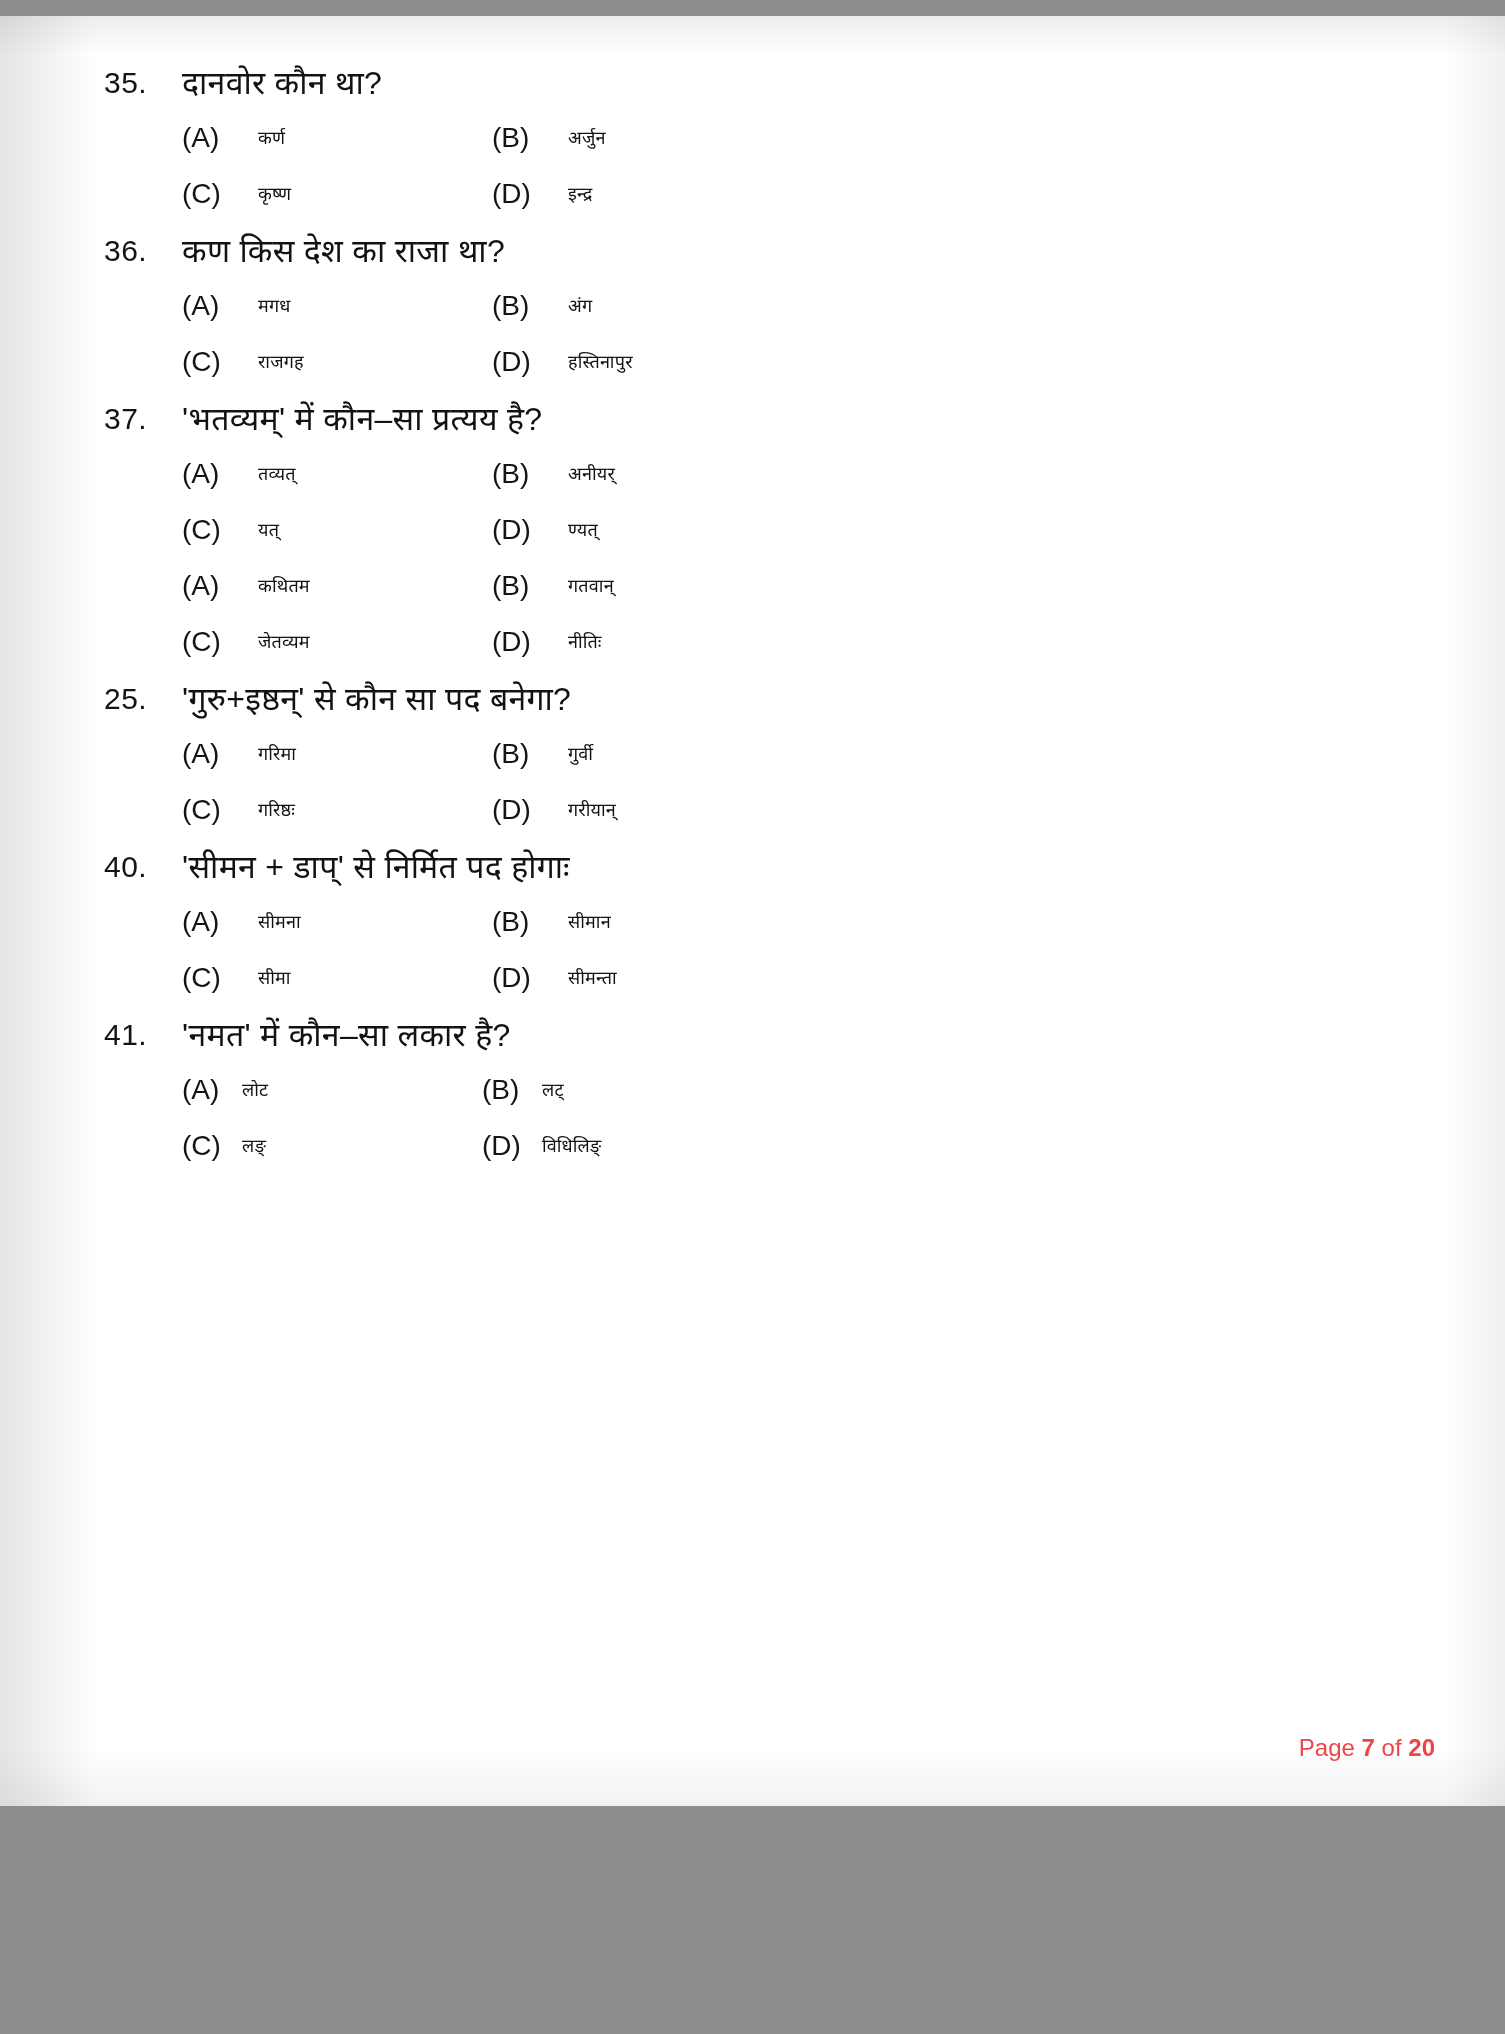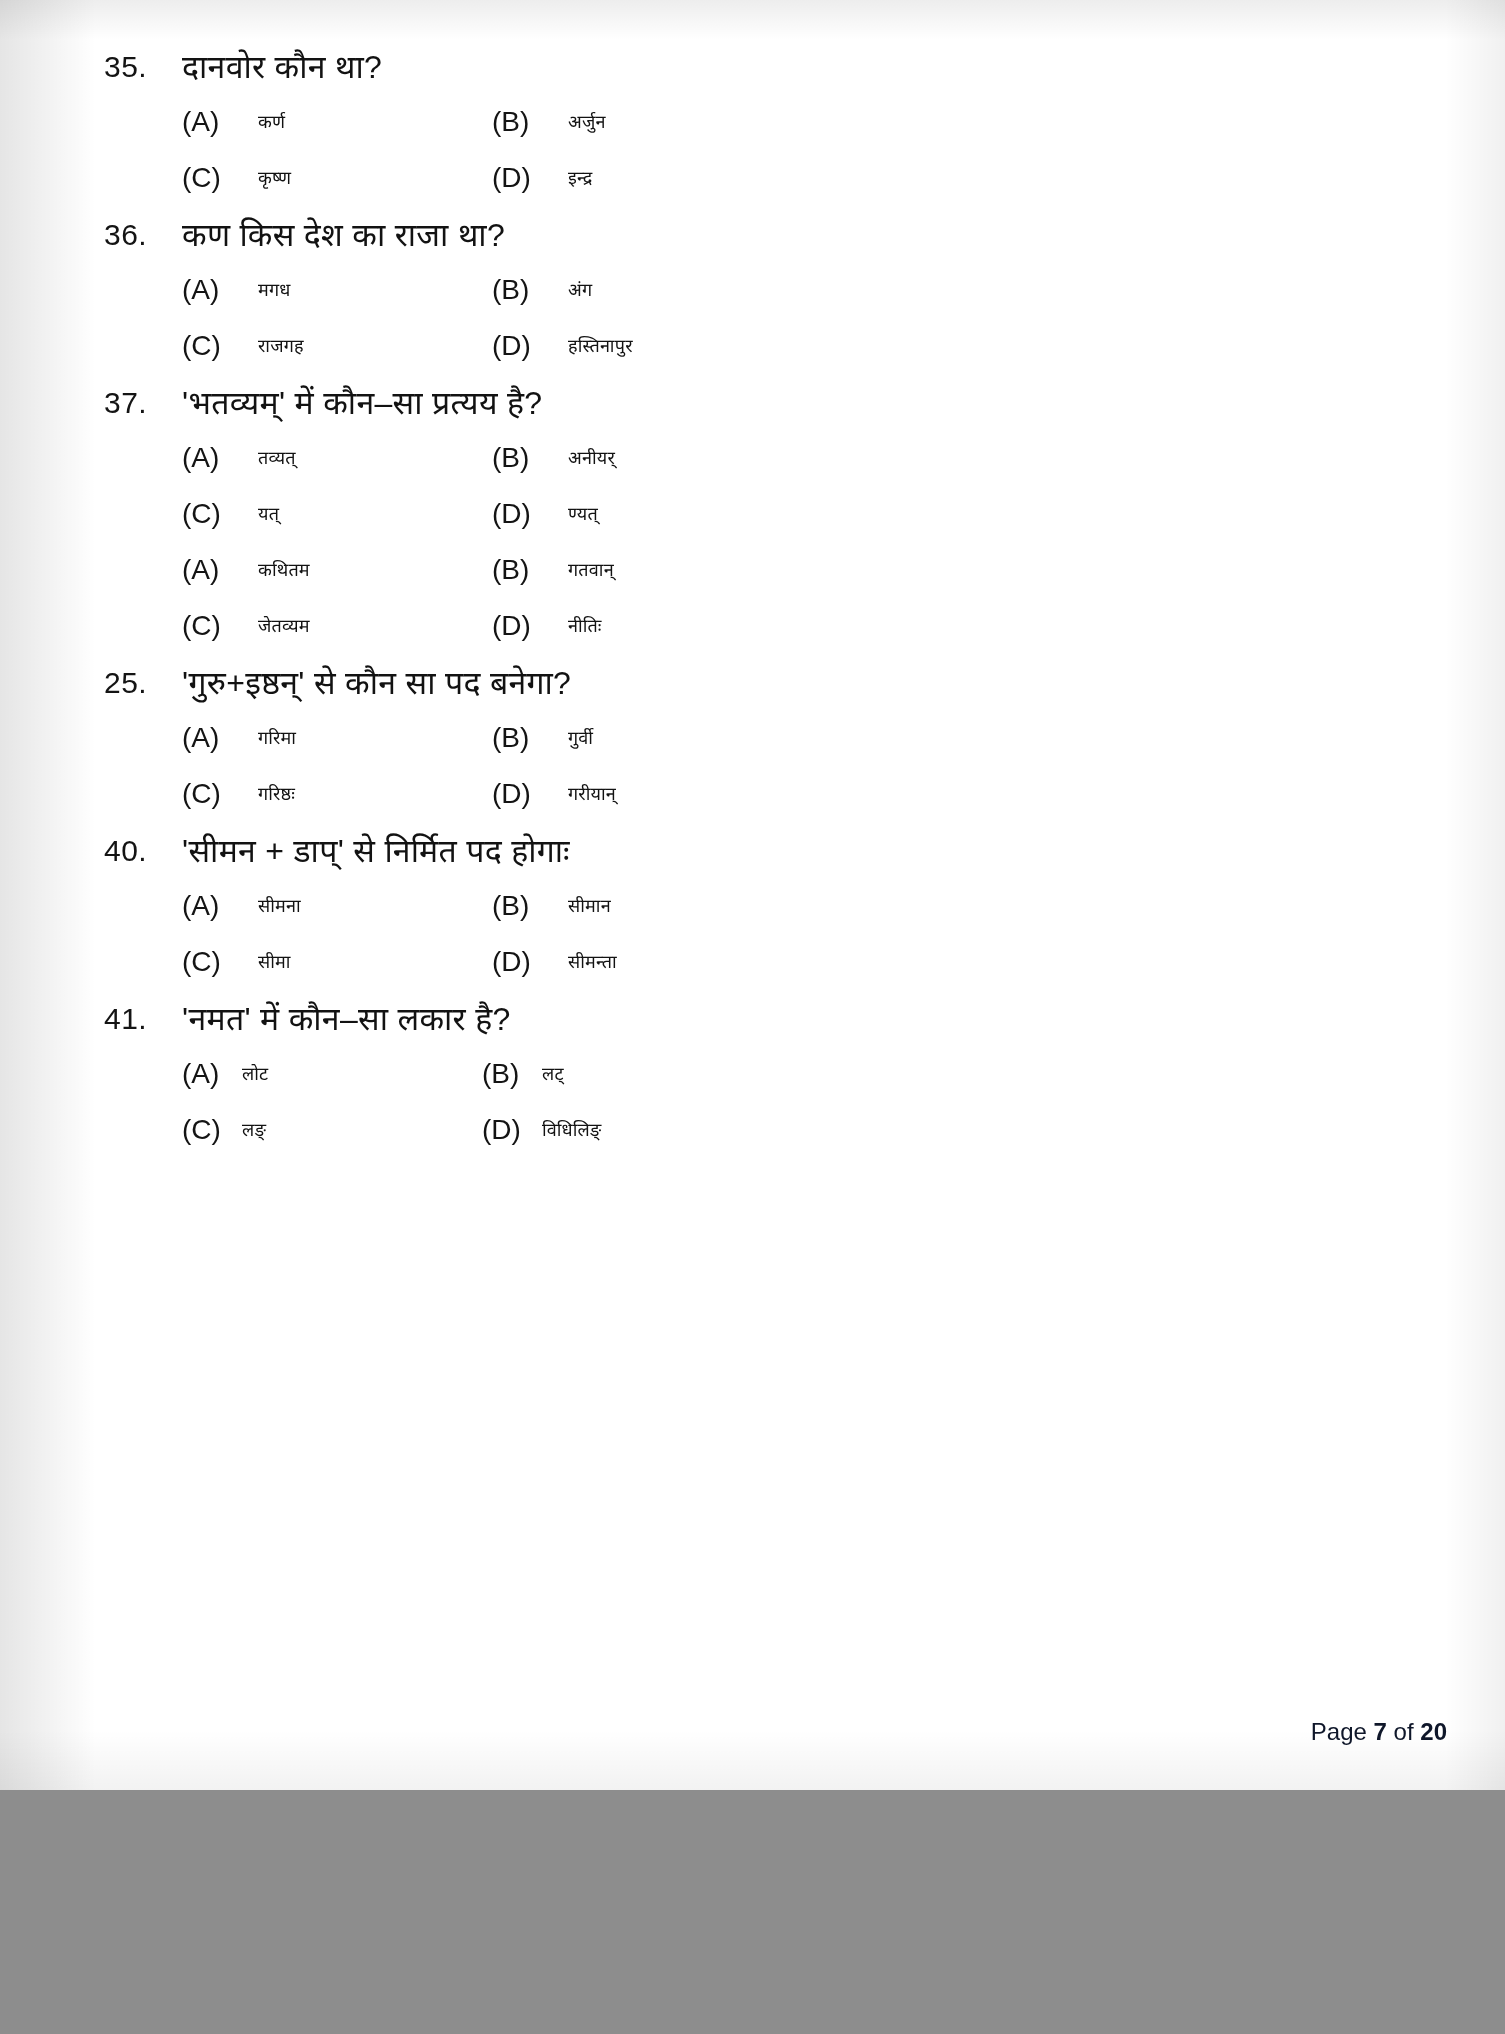--- a/index.html
+++ b/index.html
@@ -7,21 +7,21 @@
     padding: 0;
     background: #8d8d8d;
   }
   body {
     font-family: "Liberation Sans", sans-serif;
   }
   .page {
     position: relative;
     width: 1505px;
     height: 1790px;
-    margin: 0 auto;
+    margin: 16px auto;
     background: #ffffff;
     overflow: hidden;
     box-sizing: border-box;
   }
   
   .scan-shade-left {
     position: absolute;
     left: 0; top: 0; bottom: 0;
     width: 96px;
     background: linear-gradient(to right, rgba(0,0,0,0.10), rgba(0,0,0,0.0));
@@ -122,24 +122,24 @@
     flex: 0 0 300px;
     width: 300px;
   }
   .options.tight .opt-label {
     flex: 0 0 60px;
     width: 60px;
   }
 
   .footer {
     position: absolute;
-    right: 58px;
+    right: 70px;
     bottom: 44px;
     font-size: 24px;
-    color: #0f172a;
+    color: #ef4444;
     font-family: "Liberation Sans", sans-serif;
   }
   .footer .pg-strong {
     font-weight: bold;
   }
 </style>
 </head>
 <body>
 
 <div class="page">

